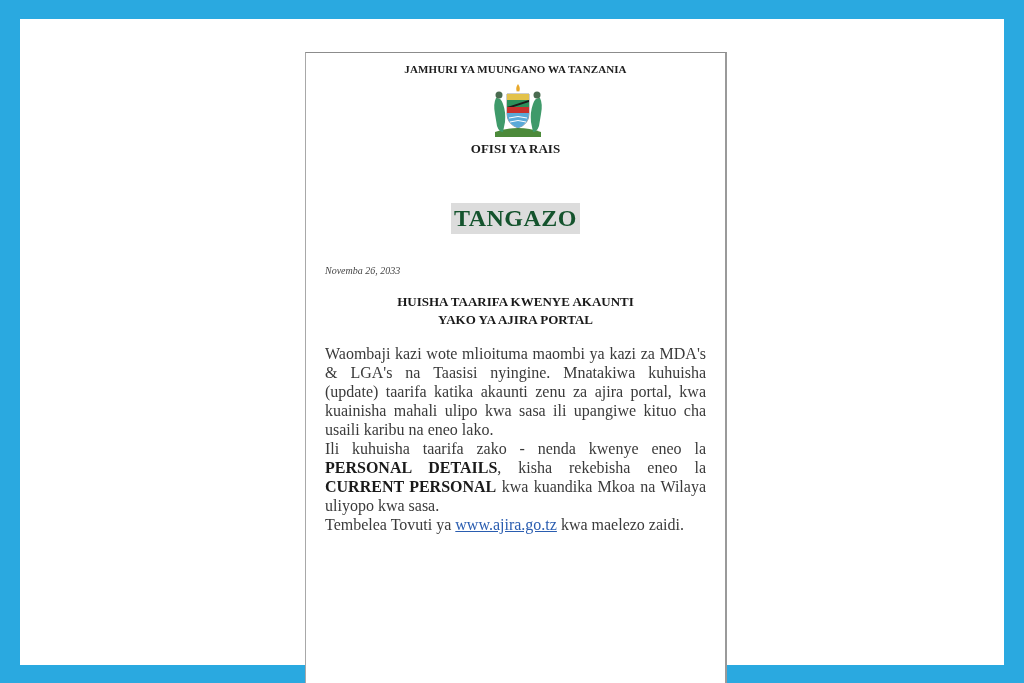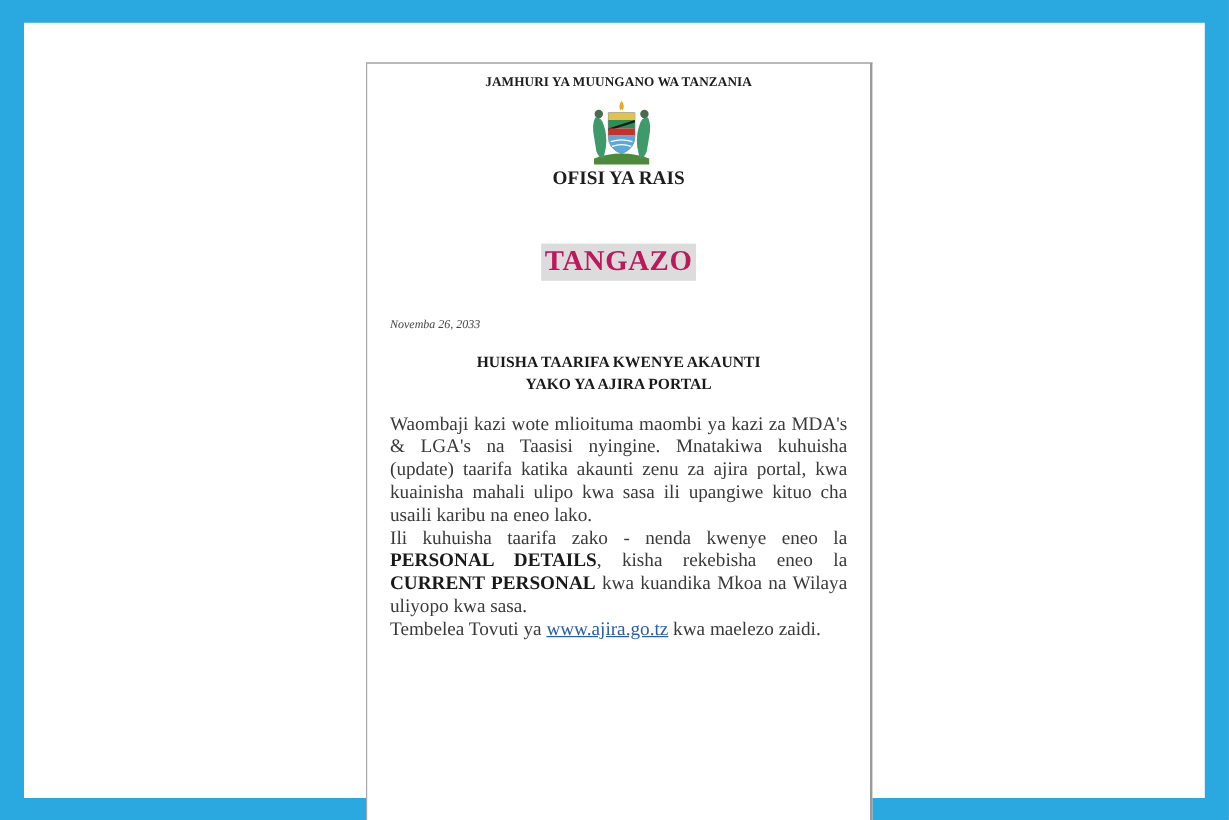--- a/index.html
+++ b/index.html
@@ -47,39 +47,39 @@
       position: absolute;
       left: 183px;
       top: 29px;
       width: 58px;
       height: 56px;
     }
     .office {
       position: absolute;
       top: 89px;
       left: 0; right: 0;
-      font-size: 16px;
+      font-size: 13px;
       font-weight: bold;
       line-height: 14px;
       color: #1d1d1d;
     }
     .title-wrap {
       position: absolute;
       top: 150px;
       left: 0; right: 0;
       text-align: center;
     }
     .title {
       display: inline-block;
       background: #dcdcdc;
       font-size: 24px;
       font-weight: bold;
       padding: 2px 3px;
       letter-spacing: 0.5px;
-      color: #be185d;
+      color: #14532d;
     }
     .date {
       position: absolute;
       top: 212px;
       left: 19px;
       font-size: 10px;
       font-style: italic;
       color: #444;
     }
     .subject {

